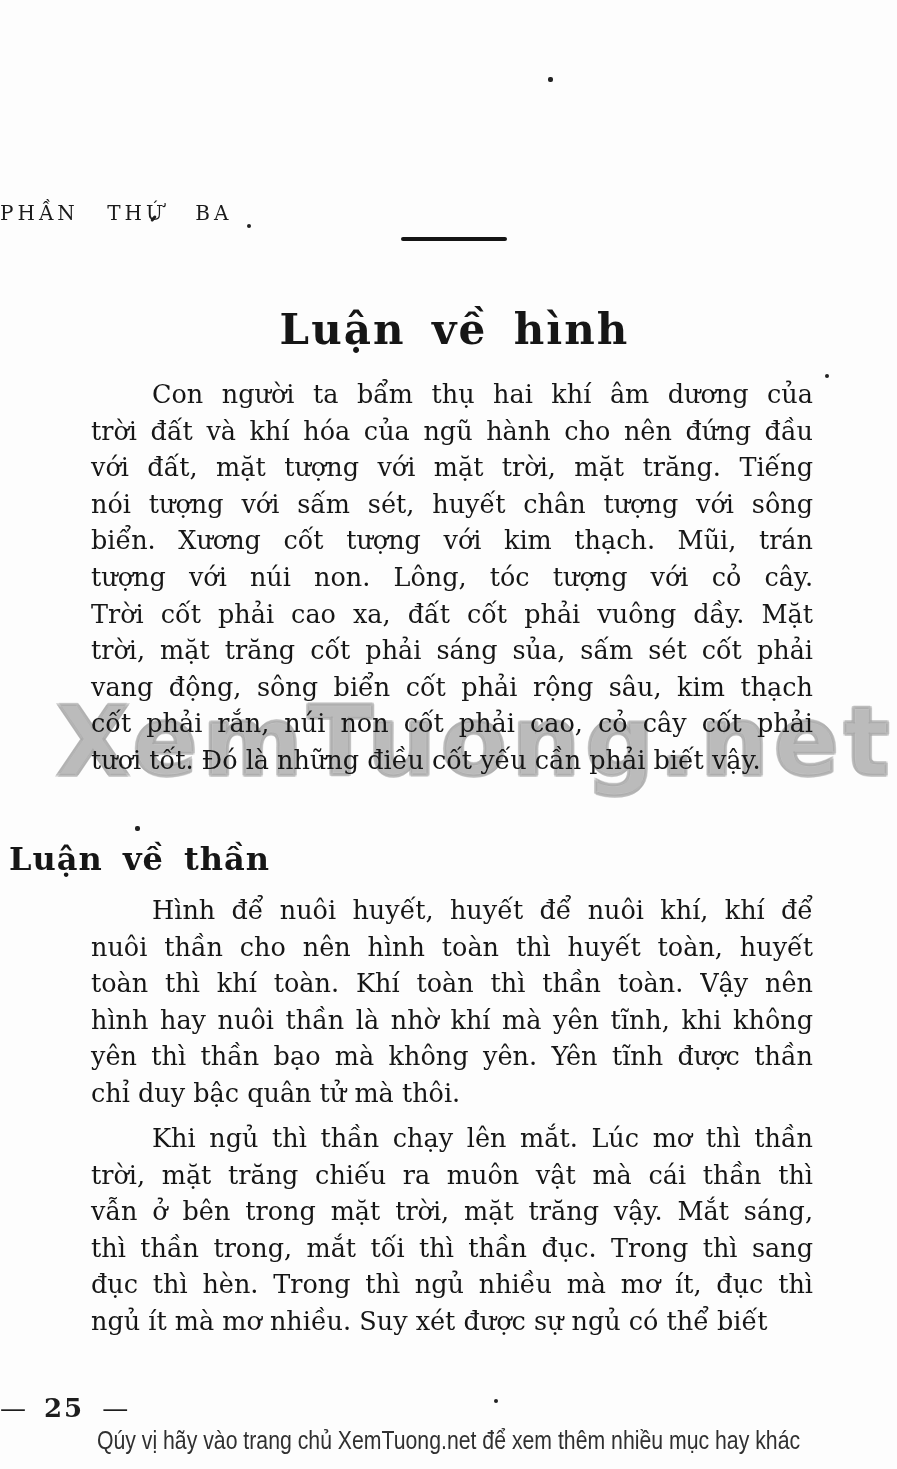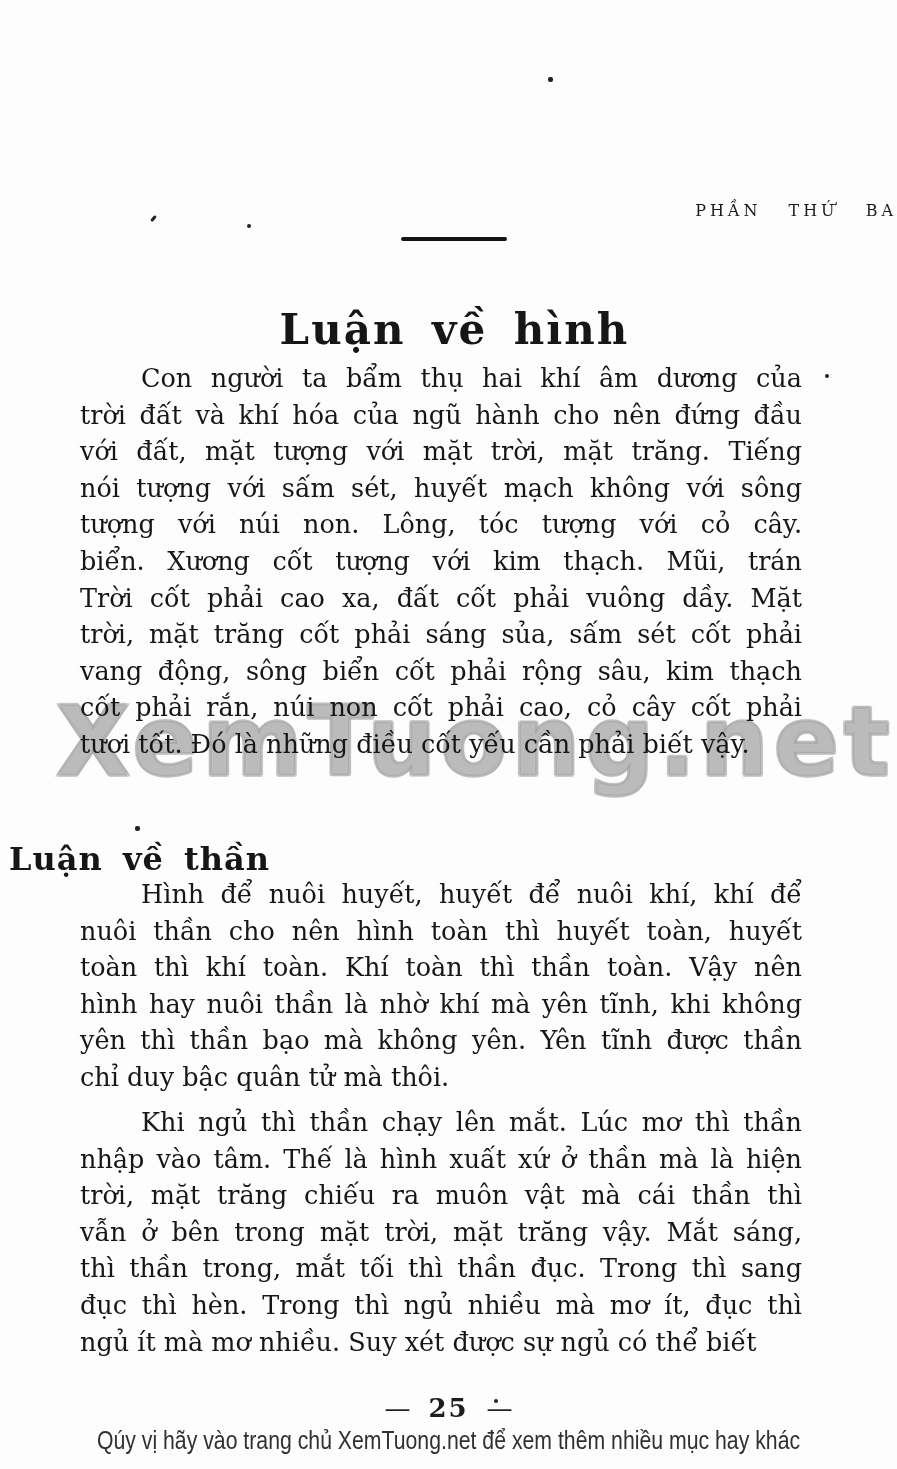--- a/index.html
+++ b/index.html
@@ -10,34 +10,34 @@
     font-family:"DejaVu Serif", serif;
     color:#161616;
     overflow:hidden;
   }
   .speck {
     position:absolute; width:5px; height:5px;
     background:#222; border-radius:2px;
   }
   .kicker {
     position:absolute; top:201px; left:0; width:100%;
-    text-align:right;
-    font-size:16px; letter-spacing:4px; word-spacing:18px;
+    text-align:left;
+    font-size:20px; letter-spacing:4px; word-spacing:18px;
     color:#1b1b1b;
   }
   .kicker-underline {
     position:absolute; top:237px; left:401px;
     width:106px; height:4px; background:#151515; border-radius:2px;
   }
   .title {
     position:absolute; top:299px; left:0; width:100%; margin:6px;
     text-align:center;
     font-size:42px; font-weight:bold; letter-spacing:2px; word-spacing:10px;
   }
-  .para { position:absolute; left:80px; width:722px; font-size:25.5px; }
+  .para { position:absolute; left:91px; width:722px; font-size:25.5px;margin-top:16px; }
   .ln {
     height:36.6px; line-height:36.6px;
     text-align:justify; text-align-last:justify;
     overflow:visible;
   }
   .ln.first { text-indent:61px; }
   .ln.last  { text-align-last:auto; }
   .p1 { top:360px; }
   .subhead {
     position:absolute; top:831px; left:0; width:100%; margin:9px;
@@ -55,21 +55,21 @@
     -webkit-text-stroke:3px rgba(140,140,140,0.40);
     text-shadow:
       2px 0 0 rgba(150,150,150,0.30),
      -2px 0 0 rgba(150,150,150,0.30),
       0 2px 0 rgba(150,150,150,0.30),
       0 -2px 0 rgba(150,150,150,0.30);
   }
   .para, .subhead, .title, .kicker { z-index:1; }
   .pageno {
     position:absolute; top:1393px; left:0; width:100%;
-    text-align:center; font-size:26px; color:#1d1d1d; z-index:1;
+    font-size:26px; color:#1d1d1d; z-index:1;
   }
   .pageno .num { font-weight:bold; margin:0 18px; letter-spacing:2px; }
   .footer {
     position:absolute; top:1426px; left:0; width:100%;
     text-align:center; z-index:1;
     font-family:"Liberation Sans", sans-serif;
     font-size:25px; color:#303030;
     transform:scaleX(0.85); transform-origin:50% 50%;
     white-space:nowrap;
   }
@@ -90,44 +90,43 @@
   <div class="kicker-underline"></div>
 
   <h1 class="title">Luận về hình</h1>
 
   <div class="watermark">XemTuong.net</div>
 
   <div class="para p1">
     <div class="ln first">Con người ta bẩm thụ hai khí âm dương của</div>
     <div class="ln">trời đất và khí hóa của ngũ hành cho nên đứng đầu</div>
     <div class="ln">với đất, mặt tượng với mặt trời, mặt trăng. Tiếng</div>
-    <div class="ln">nói tượng với sấm sét, huyết mạch không với sông</div>
+    <div class="ln">nói tượng với sấm sét, huyết chân tượng với sông</div>
+    <div class="ln">biển. Xương cốt tượng với kim thạch. Mũi, trán</div>
     <div class="ln">tượng với núi non. Lông, tóc tượng với cỏ cây.</div>
-    <div class="ln">biển. Xương cốt tượng với kim thạch. Mũi, trán</div>
     <div class="ln">Trời cốt phải cao xa, đất cốt phải vuông dầy. Mặt</div>
     <div class="ln">trời, mặt trăng cốt phải sáng sủa, sấm sét cốt phải</div>
     <div class="ln">vang động, sông biển cốt phải rộng sâu, kim thạch</div>
     <div class="ln">cốt phải rắn, núi non cốt phải cao, cỏ cây cốt phải</div>
     <div class="ln last">tươi tốt. Đó là những điều cốt yếu cần phải biết vậy.</div>
   </div>
 
   <h2 class="subhead">Luận về thần</h2>
 
   <div class="para p2">
     <div class="ln first">Hình để nuôi huyết, huyết để nuôi khí, khí để</div>
     <div class="ln">nuôi thần cho nên hình toàn thì huyết toàn, huyết</div>
     <div class="ln">toàn thì khí toàn. Khí toàn thì thần toàn. Vậy nên</div>
     <div class="ln">hình hay nuôi thần là nhờ khí mà yên tĩnh, khi không</div>
     <div class="ln">yên thì thần bạo mà không yên. Yên tĩnh được thần</div>
     <div class="ln last">chỉ duy bậc quân tử mà thôi.</div>
   </div>
 
   <div class="para p3">
     <div class="ln first">Khi ngủ thì thần chạy lên mắt. Lúc mơ thì thần</div>
-    <div class="ln">nhập vào tâm. Thế là hình xuất xứ ở thần mà là hiện</div>
     <div class="ln">trời, mặt trăng chiếu ra muôn vật mà cái thần thì</div>
     <div class="ln">vẫn ở bên trong mặt trời, mặt trăng vậy. Mắt sáng,</div>
     <div class="ln">thì thần trong, mắt tối thì thần đục. Trong thì sang</div>
     <div class="ln">đục thì hèn. Trong thì ngủ nhiều mà mơ ít, đục thì</div>
     <div class="ln last">ngủ ít mà mơ nhiều. Suy xét được sự ngủ có thể biết</div>
   </div>
 
   <div class="pageno">
     <span>—</span><span class="num">25</span><span>—</span>
   </div>

